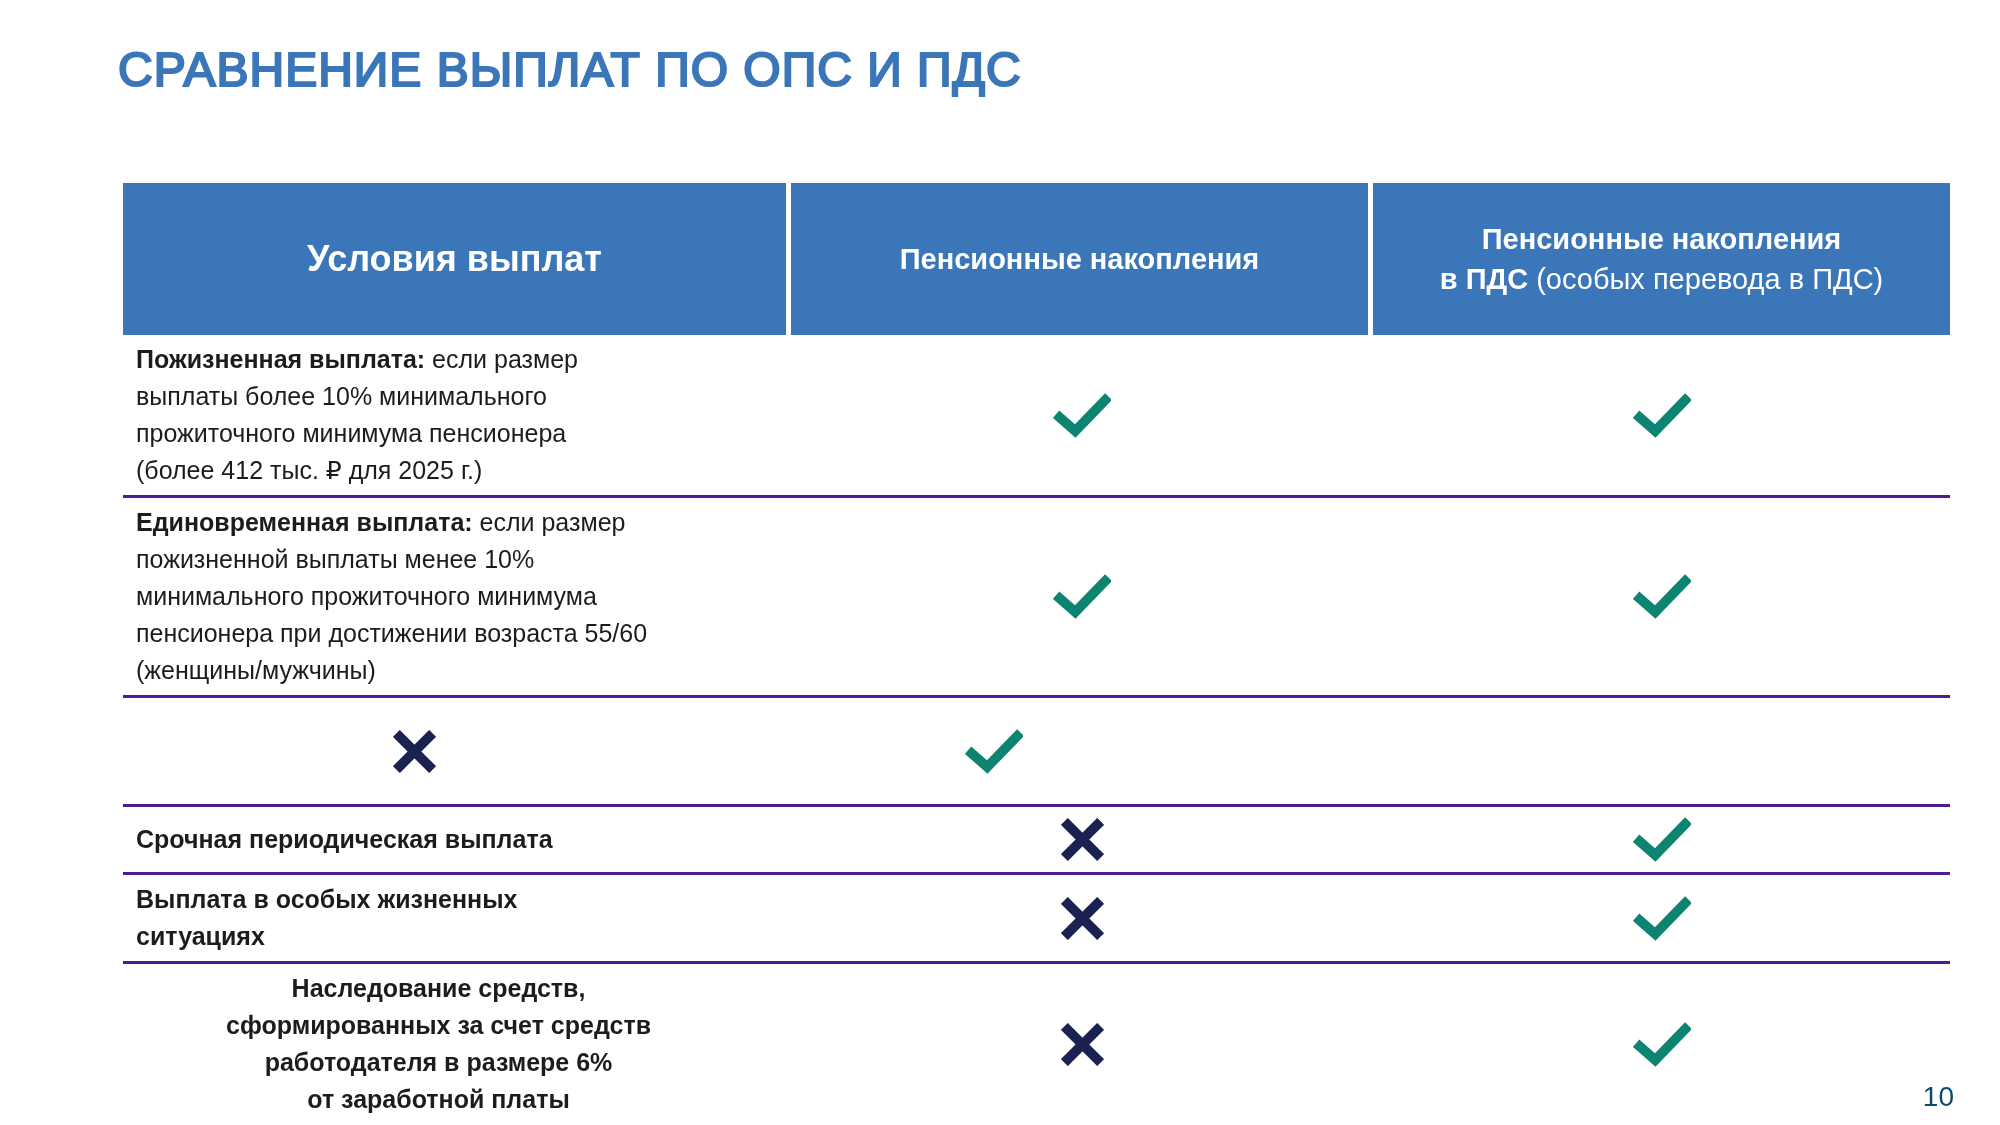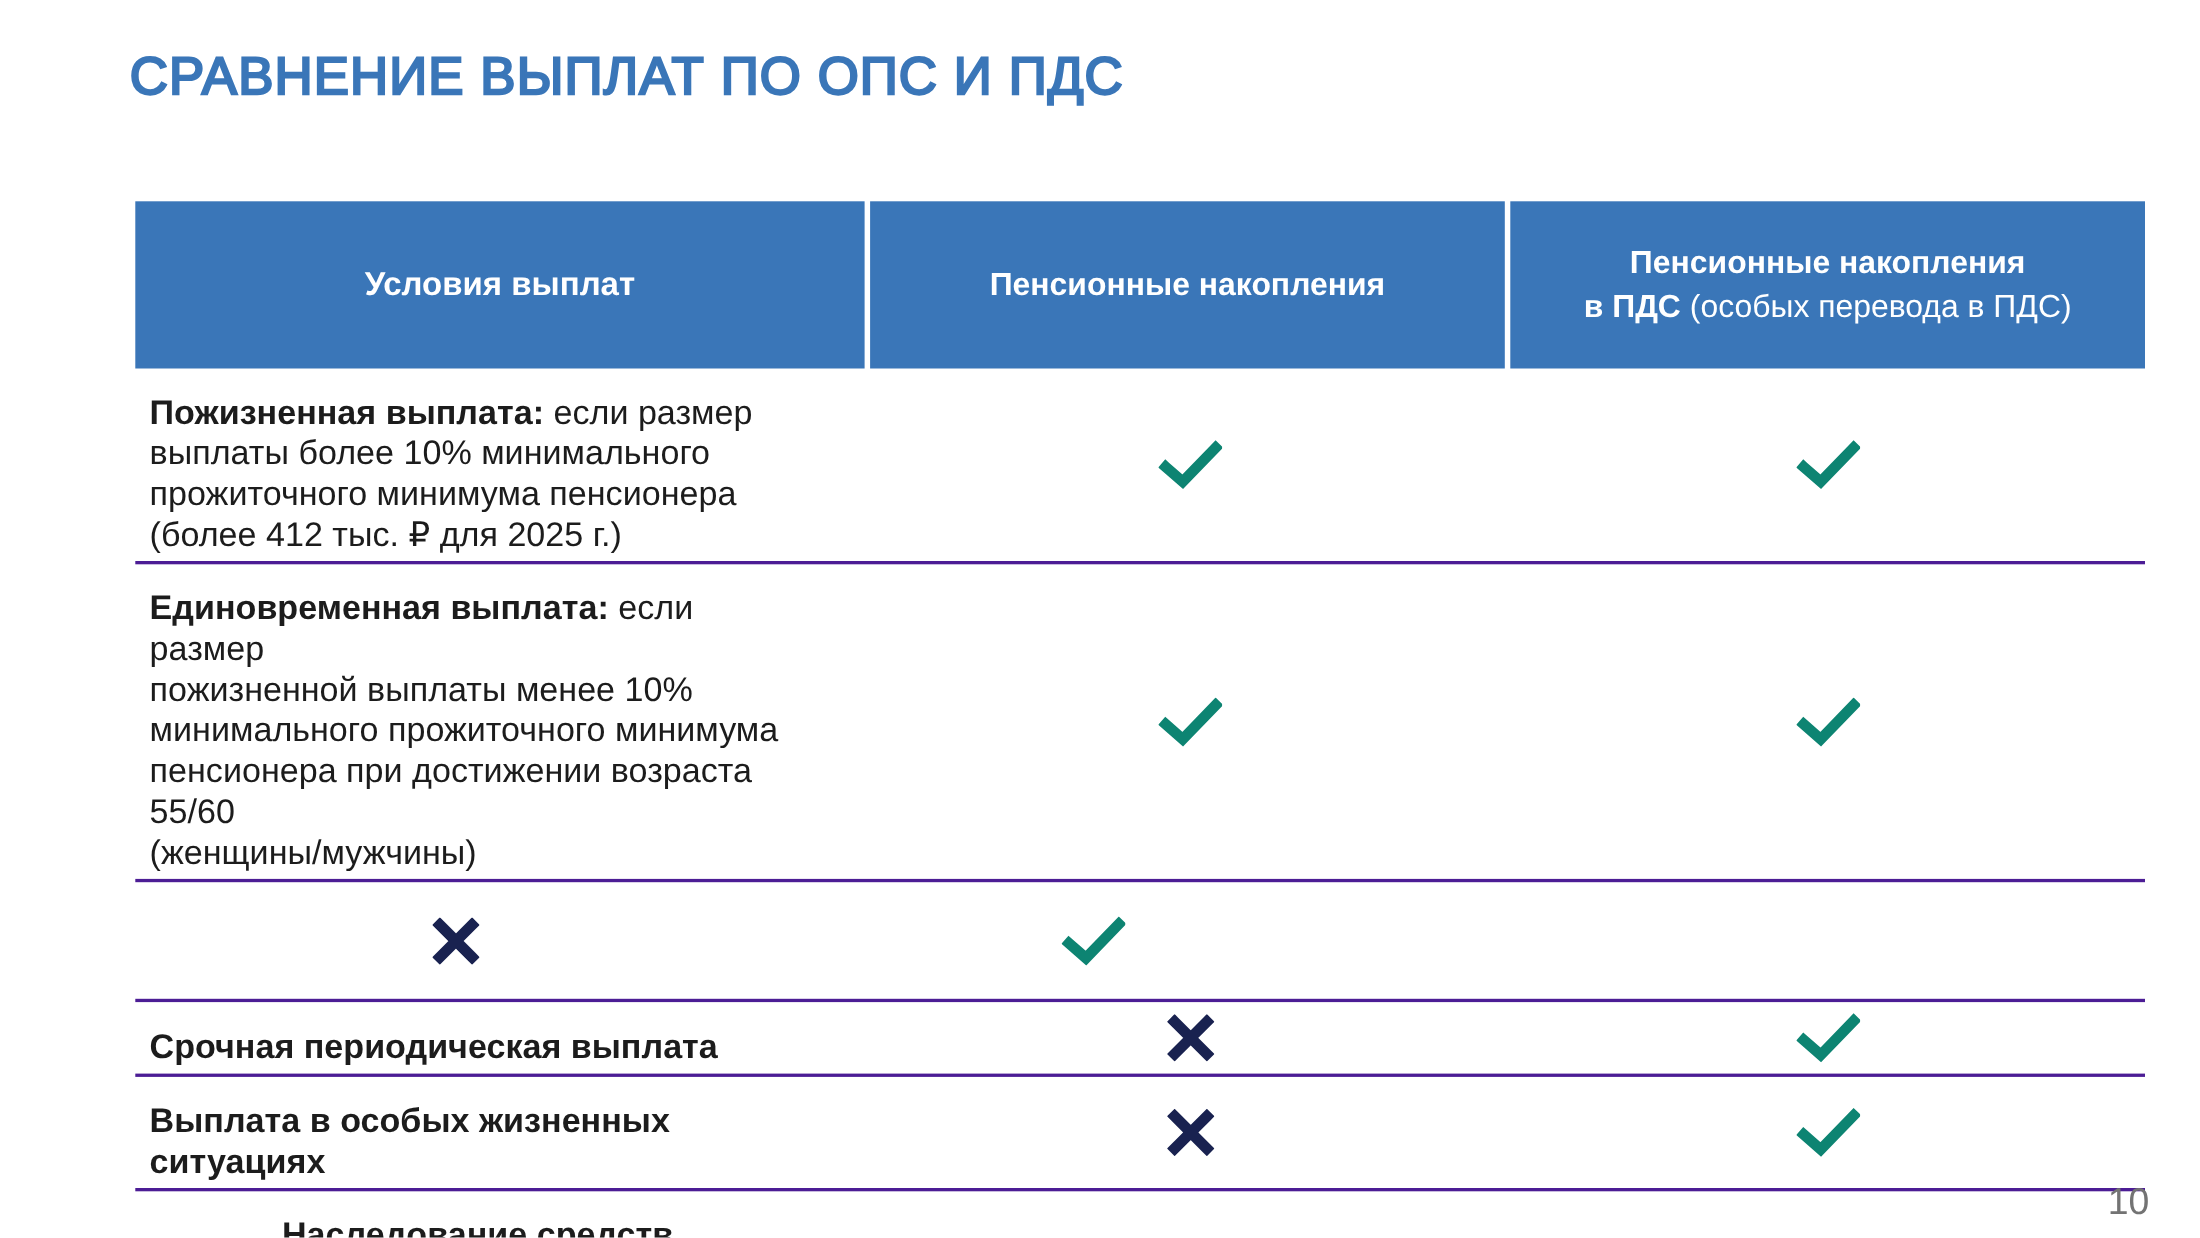--- a/index.html
+++ b/index.html
@@ -20,46 +20,46 @@
   .thead{display:flex;gap:5px;height:152px;}
   .th{
     background:#3A76B8;color:#ffffff;display:flex;flex-direction:column;
     justify-content:center;align-items:center;text-align:center;
     font-size:29px;line-height:40px;
   }
   .th .b{font-weight:bold;}
   .th1{width:663px;}
   .th2{width:577px;}
   .th3{width:577px;}
-  .th1 .b{font-size:30px;}
+  .th1 .b{font-size:36px;}
   .tbody{width:100%;}
   .row{display:flex;align-items:stretch;}
   .row + .row{border-top:3px solid #4c1d95;}
   .cell{display:flex;}
   .c1{
     width:668px;padding:6px 50px 6px 13px;
     flex-direction:column;justify-content:center;
-    font-size:31px;line-height:37px;white-space:pre-line;margin-top:15px;
+    font-size:25px;line-height:37px;white-space:pre-line;
   }
   .c1 .lead{font-weight:bold;}
   .c2{width:582px;}
   .c3{width:577px;}
   .markcell{align-items:center;justify-content:center;}
   .markcell svg{display:none;}
   .markcell[data-mark="check"] svg.check-svg{display:block;}
   .markcell[data-mark="cross"] svg.cross-svg{display:block;}
   .row:nth-child(1){min-height:157px;}
   .row:nth-child(2){min-height:190px;}
   .row:nth-child(3){min-height:109px;}
   .row:nth-child(4){min-height:68px;align-items:center;}
   .row:nth-child(5){min-height:87px;}
   .row:nth-child(6){min-height:153px;text-align:center;}
   .page-number{
     position:absolute;right:46px;bottom:12px;
-    font-size:34px;color:#737373;
+    font-size:28px;color:#0c4a6e;
   }
 </style>
 </head>
 <body>
 
 <div class="slide-title">СРАВНЕНИЕ ВЫПЛАТ ПО ОПС И ПДС</div>
 
 <div class="table">
   <div class="thead">
     <div class="th th1">

